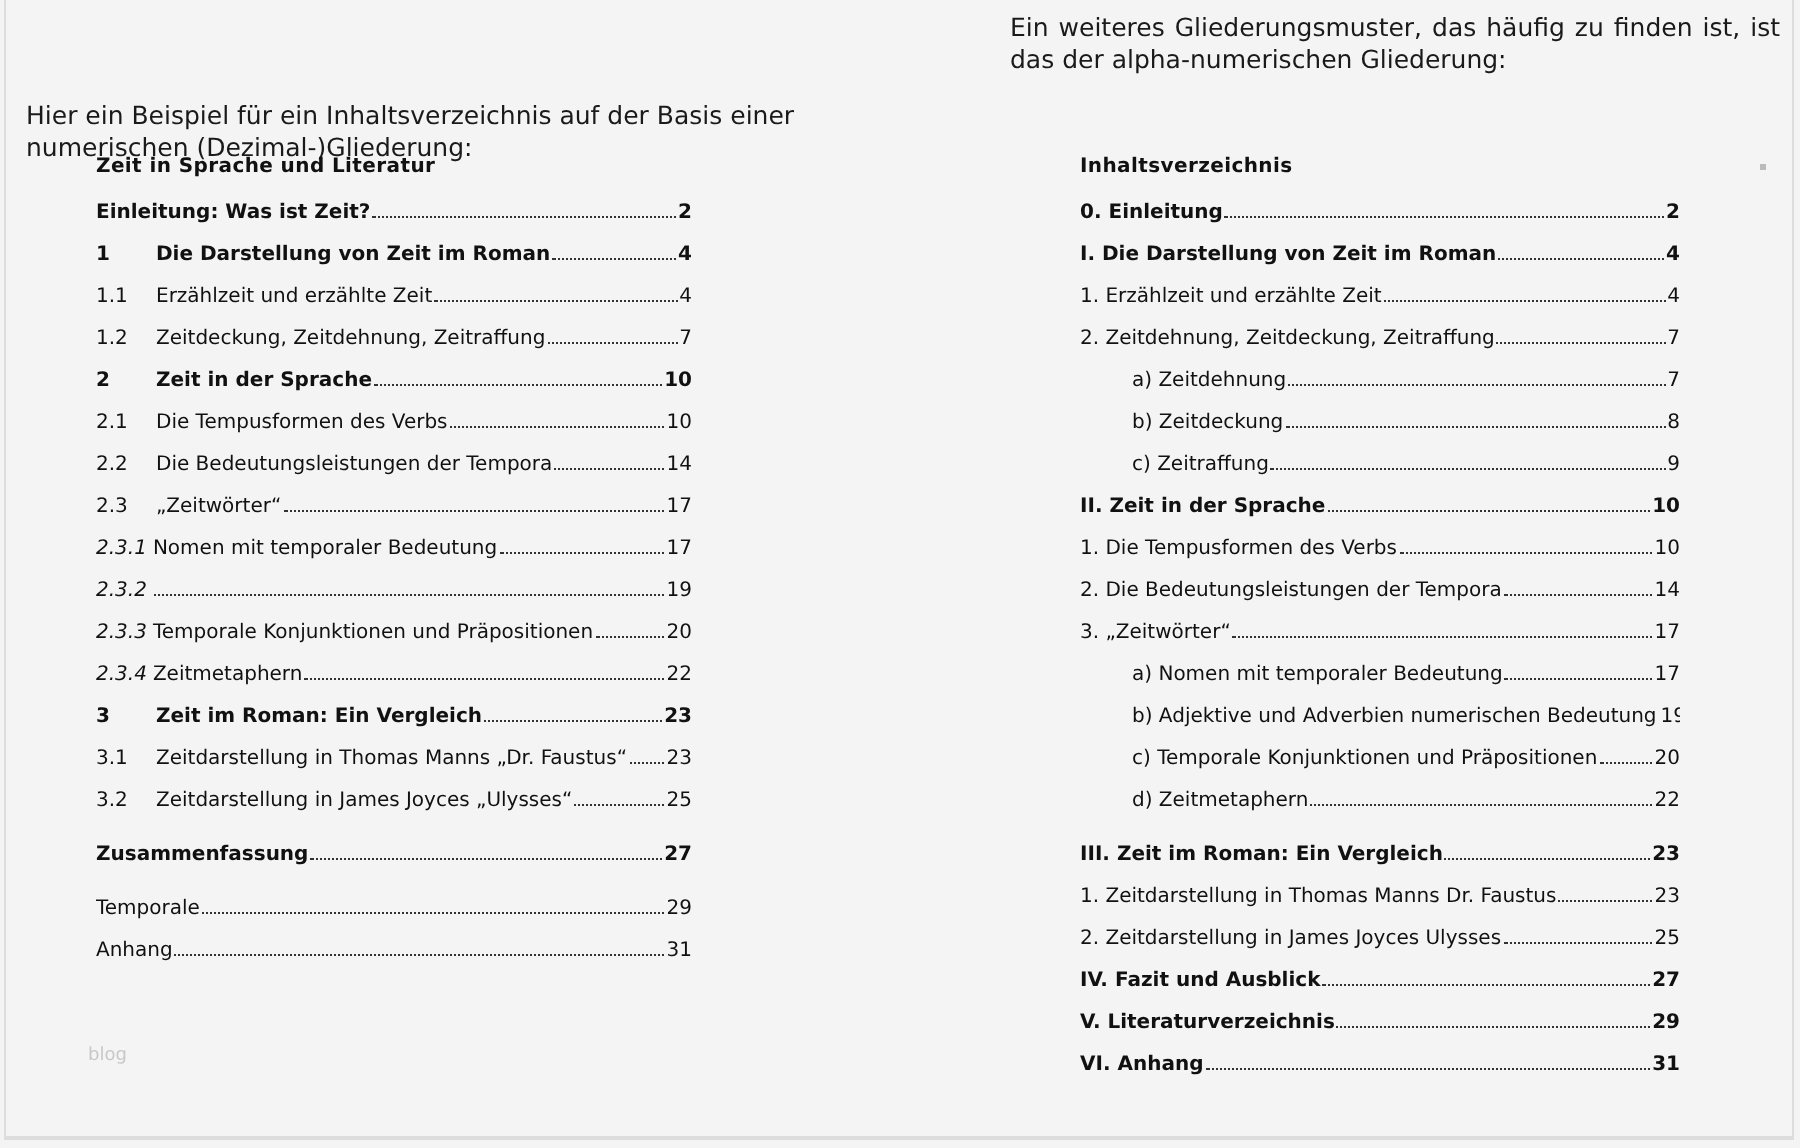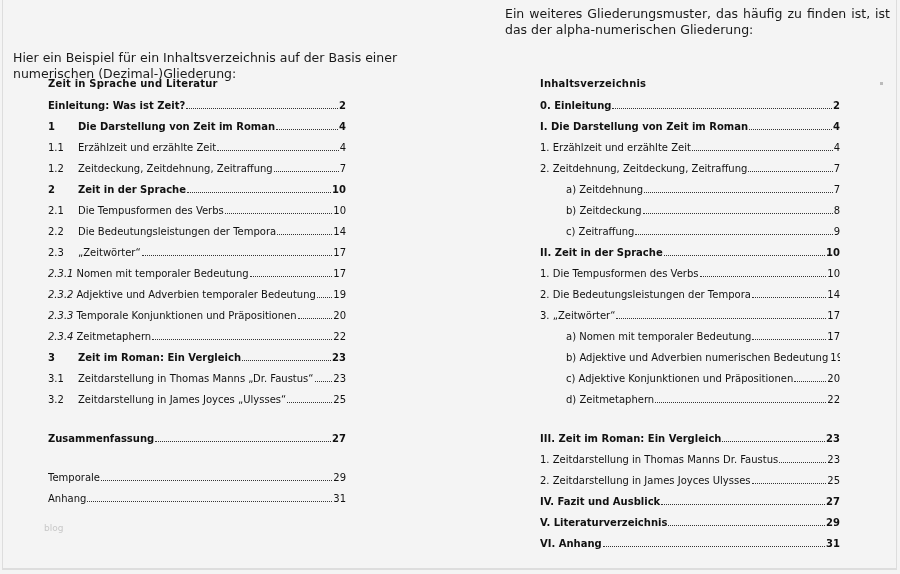--- a/index.html
+++ b/index.html
@@ -31,21 +31,21 @@
   .row .num { flex: 0 0 auto; }
   .toc.left .row .num { width: 30px; }
   .toc.left .row.h3 .num { width: auto; margin-right: 3px; font-style: italic; }
   .row .lbl { flex: 0 0 auto; }
   .row .dots {
     flex: 1 1 auto; overflow: hidden; margin: 0 1px;
     border-bottom: 1px dotted #333; height: 9px; align-self: baseline;
   }
   .row .pg { flex: 0 0 auto; }
   .row.bold { font-weight: bold; }
-  .row.gap { margin-top: 18px; }
+  .row.gap { margin-top: 6px; }
   .toc.right .row.sub { padding-left: 26px; }
   .watermark {
     position: absolute; left: 44px; top: 523px; font-size: 9px; color: #c8c8c8;
   }
   .mark { position: absolute; left: 880px; top: 82px; width: 3px; height: 3px; background: #bbb; }
 </style>
 </head>
 <body>
 
 <div class="frame"></div>
@@ -104,21 +104,20 @@
       <span class="pg">17</span>
     </div>
   <div class="row h3">
       <span class="num">2.3.1</span>
       <span class="lbl">Nomen mit temporaler Bedeutung</span>
       <span class="dots"></span>
       <span class="pg">17</span>
     </div>
   <div class="row h3">
       <span class="num">2.3.2</span>
-      <span class="lbl">Adjektive und Adverbien temporaler Bedeutung</span>
       <span class="dots"></span>
       <span class="pg">19</span>
     </div>
   <div class="row h3">
       <span class="num">2.3.3</span>
       <span class="lbl">Temporale Konjunktionen und Präpositionen</span>
       <span class="dots"></span>
       <span class="pg">20</span>
     </div>
   <div class="row h3">
@@ -224,21 +223,21 @@
       <span class="lbl">a) Nomen mit temporaler Bedeutung</span>
       <span class="dots"></span>
       <span class="pg">17</span>
     </div>
   <div class="row sub">
       <span class="lbl">b) Adjektive und Adverbien numerischen Bedeutung</span>
       <span class="dots"></span>
       <span class="pg">19</span>
     </div>
   <div class="row sub">
-      <span class="lbl">c) Adjektive Konjunktionen und Präpositionen</span>
+      <span class="lbl">c) Temporale Konjunktionen und Präpositionen</span>
       <span class="dots"></span>
       <span class="pg">20</span>
     </div>
   <div class="row sub">
       <span class="lbl">d) Zeitmetaphern</span>
       <span class="dots"></span>
       <span class="pg">22</span>
     </div>
   <div class="row bold gap">
       <span class="lbl">III. Zeit  im Roman:  Ein Vergleich</span>

